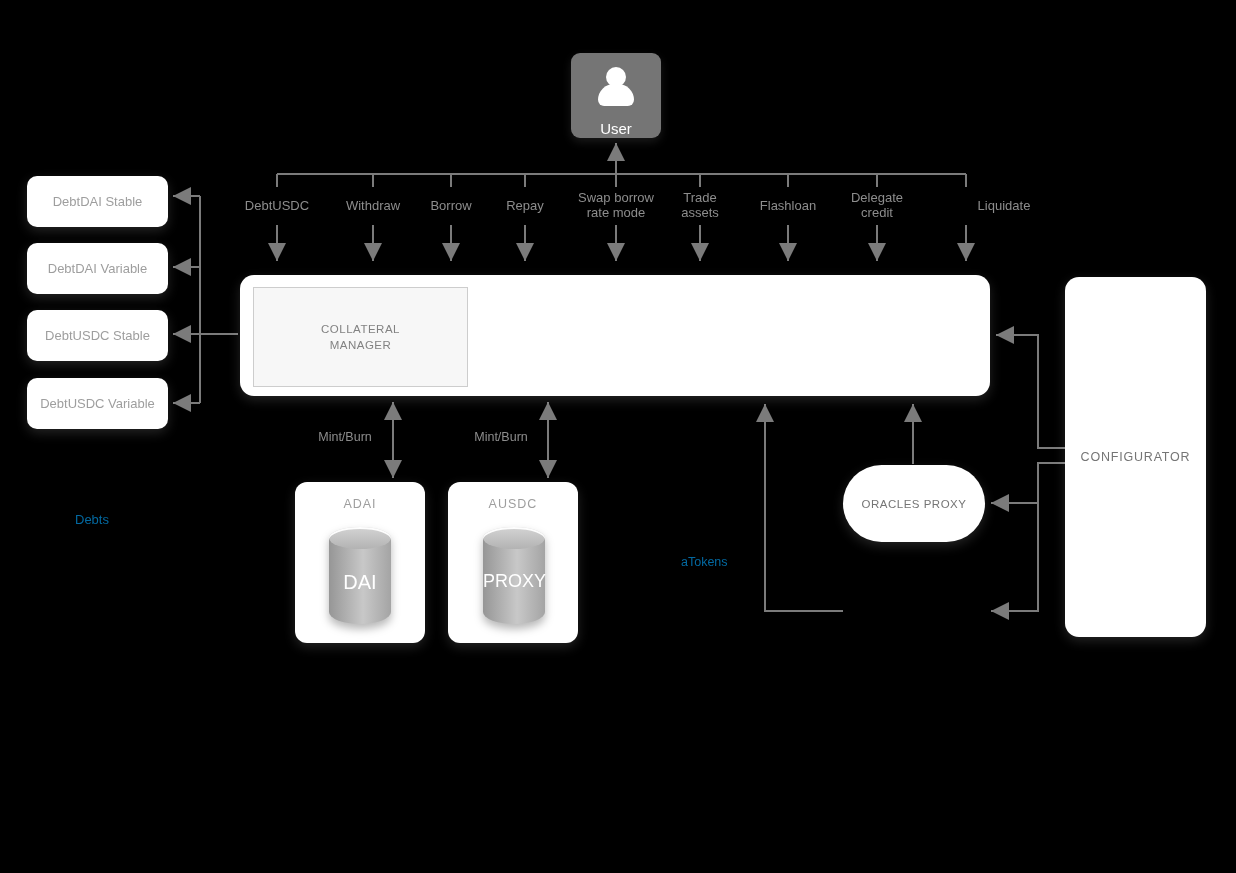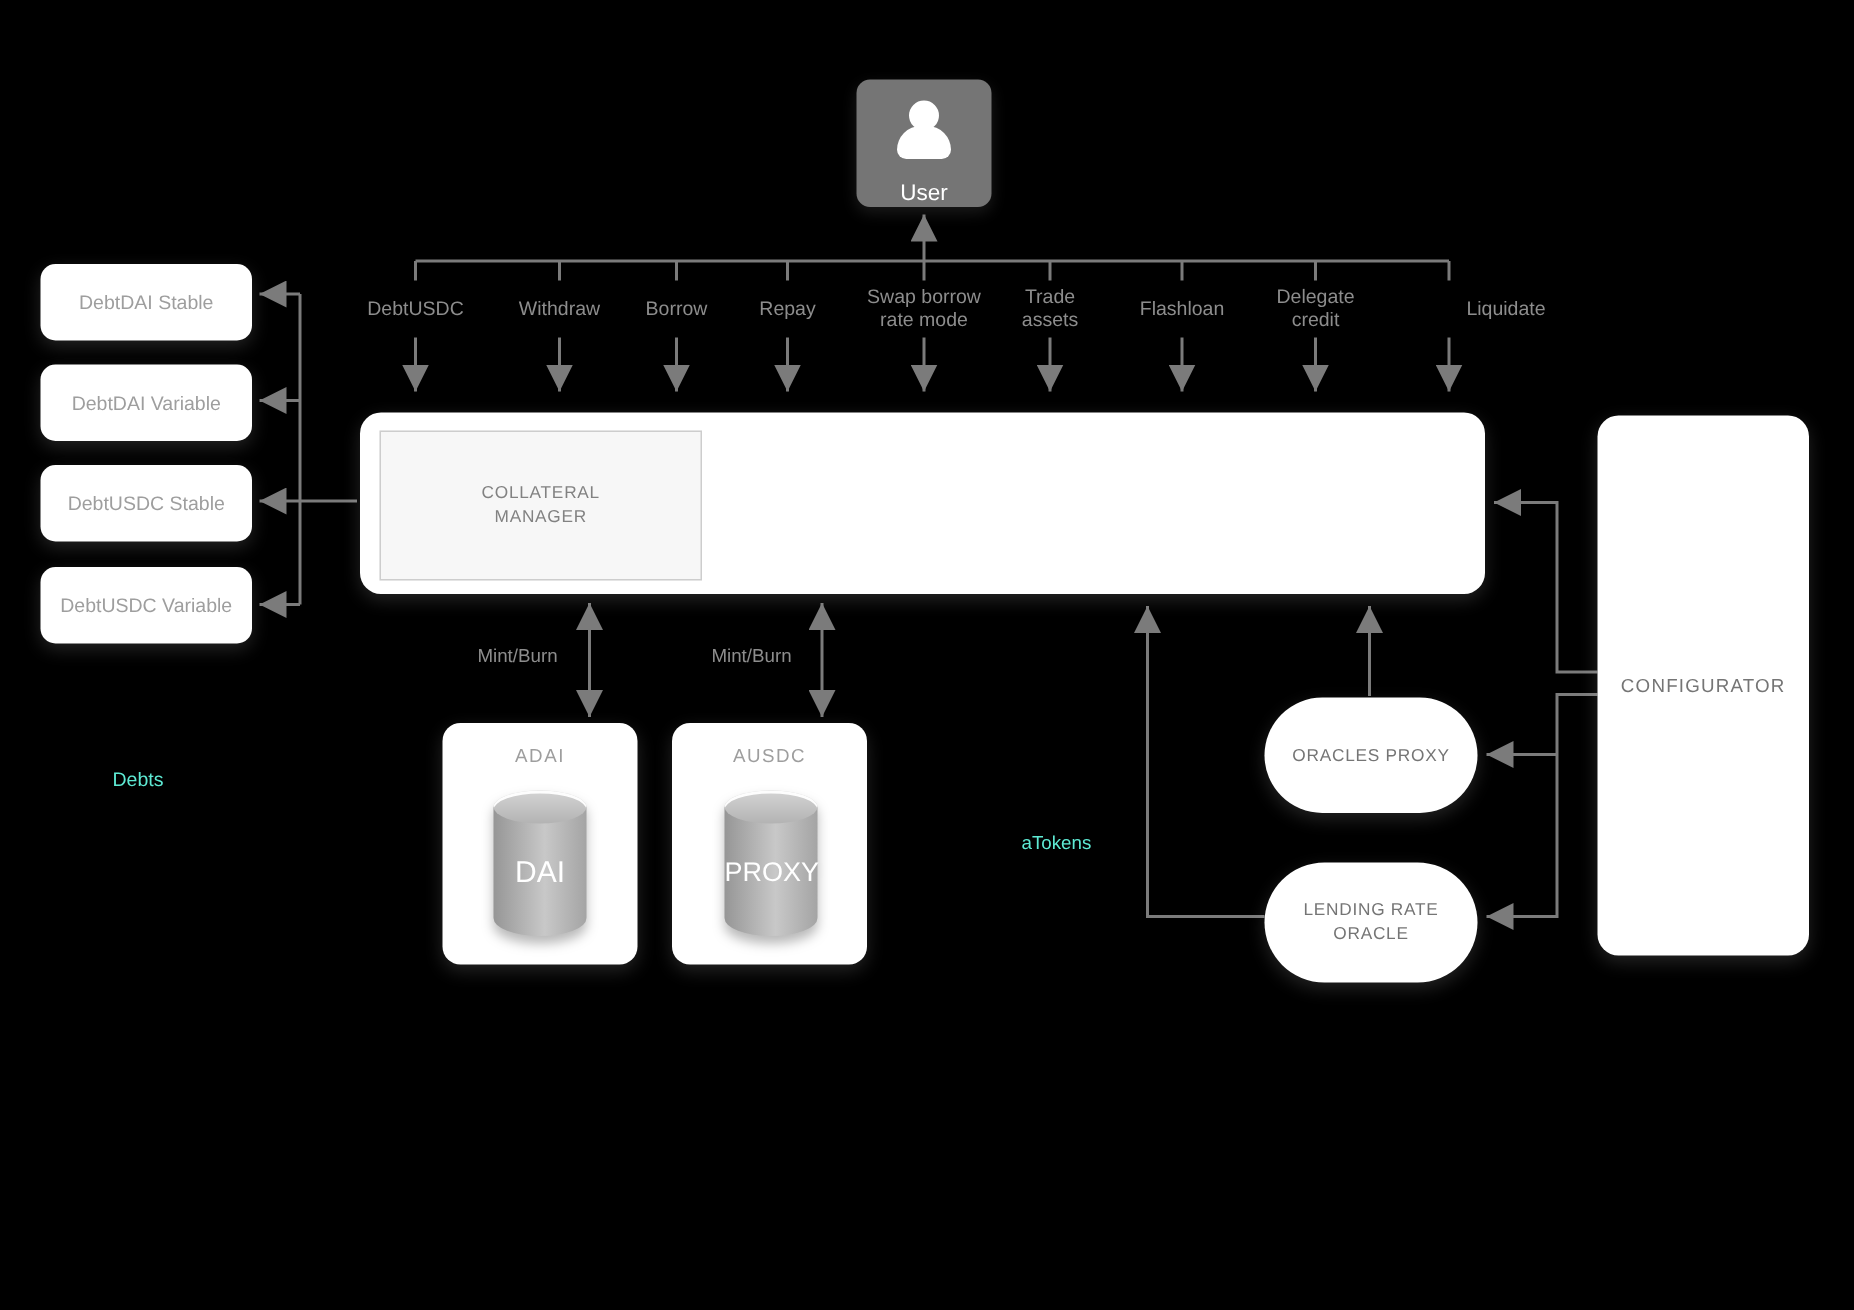--- a/index.html
+++ b/index.html
@@ -27,21 +27,21 @@
     color:#757575;font-size:12.5px;letter-spacing:.8px;}
   .cm-box{position:absolute;left:13px;top:12px;width:213px;height:98px;border-radius:0;background:#f7f7f7;
     border:1px solid #cdcdcd;display:flex;align-items:center;justify-content:center;text-align:center;
     white-space:pre-line;color:#828282;font-size:11.5px;line-height:16px;letter-spacing:.5px;}
   .lib-box{position:absolute;left:550px;top:18px;width:190px;height:86px;border-radius:4px;background:#fafafa;
     border:1px dashed #c2c2c2;display:flex;align-items:center;justify-content:center;
     color:#828282;font-size:11.5px;letter-spacing:.5px;}
   
   .debt-box{left:27px;width:141px;height:51px;border-radius:10px;
     display:flex;align-items:center;justify-content:center;color:#9e9e9e;font-size:13px;}
-  .side-label{position:absolute;color:#5eead4;font-size:13px;}
+  .side-label{position:absolute;color:#0369a1;font-size:13px;}
   
   .atoken-box{top:482px;width:130px;height:161px;border-radius:12px;}
   .atoken-title{position:absolute;left:0;right:0;top:15px;text-align:center;color:#9e9e9e;font-size:12.5px;letter-spacing:1px;}
   .cylinder{position:absolute;top:45px;width:62px;height:97px;filter:drop-shadow(0 5px 4px rgba(0,0,0,.28));}
   .cyl-body{position:absolute;top:11px;left:0;width:62px;height:86px;
     background:linear-gradient(90deg,#969696 0%,#c8c8c8 55%,#a4a4a4 100%);
     border-radius:0 0 31px 31px / 0 0 12px 12px;}
   .cyl-top{position:absolute;top:0;left:0;width:62px;height:22px;border-radius:50%;
     background:linear-gradient(180deg,#d4d4d4,#b3b3b3);box-shadow:inset 0 2px 0 rgba(255,255,255,.95);}
   .cyl-label{position:absolute;left:0;right:0;top:44px;text-align:center;color:#ffffff;}
@@ -154,18 +154,16 @@
     <div class="atoken-title">AUSDC</div>
     <div class="cylinder" style="left:35px">
       <div class="cyl-body"></div>
         <div class="cyl-top"></div>
       <div class="cyl-label" style="font-size:18px">PROXY</div>
     </div>
   </div>
   <div class="side-label" style="left:681px;top:555px;font-size:12.5px">aTokens</div>
 
   <div class="node white-node pill" style="top:465px;height:77px">ORACLES PROXY</div>
-  <div class="node white-node pill" style="top:575px;height:80px">LENDING RATE
-ORACLE</div>
 
   <div class="node white-node configurator">CONFIGURATOR</div>
 
 </div>
 
 </body></html>

